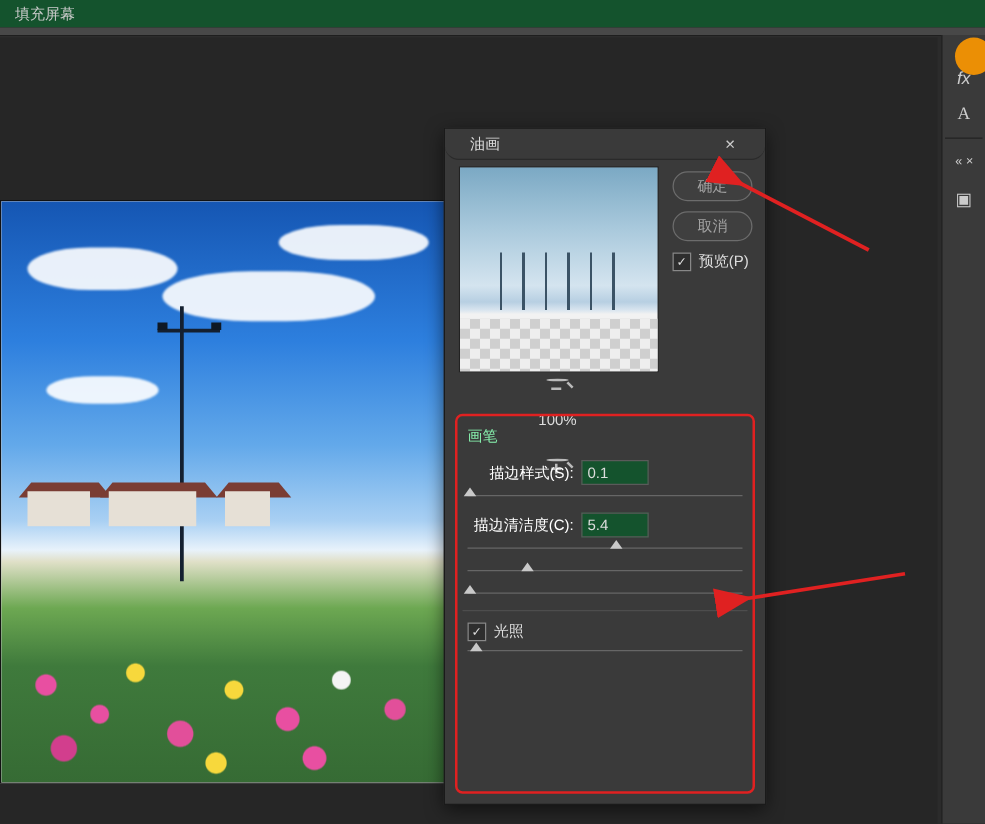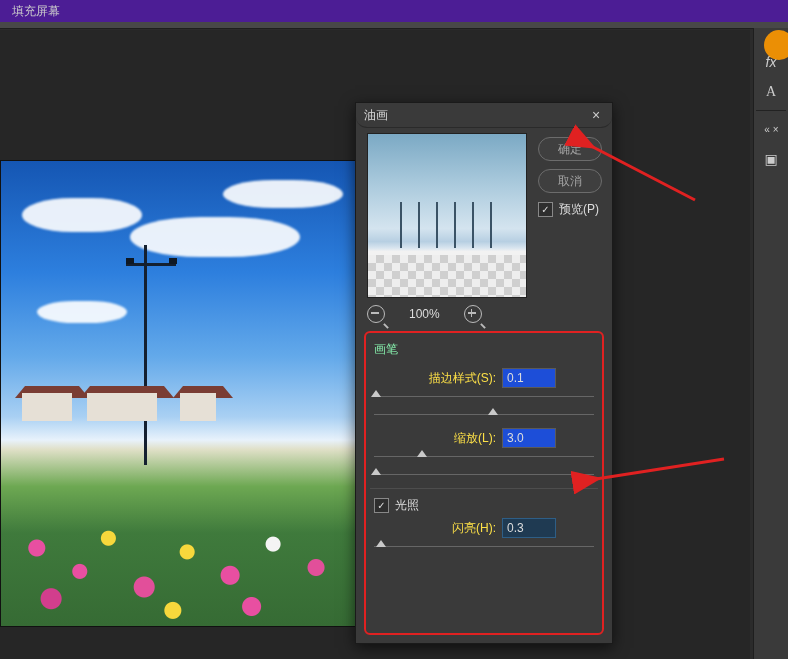--- a/index.html
+++ b/index.html
@@ -1,20 +1,20 @@
 <!DOCTYPE html>
 <html><head>
 <meta charset="utf-8">
 <style>
   html,body{margin:0;padding:0;width:788px;height:659px;background:#2b2b2b;
     font-family:"Microsoft YaHei","PingFang SC",Arial,sans-serif;color:#ddd;
     font-size:12px;overflow:hidden;position:relative;}
   
   .menubar{position:absolute;left:0;top:0;right:0;height:22px;
-    background:#4c1d95;border-bottom:1px solid #1e1e1e;}
+    background:#14532d;border-bottom:1px solid #1e1e1e;}
   .menubar .item{display:inline-block;padding:3px 12px;color:#ccc;}
   .toolbar{position:absolute;left:0;top:22px;right:0;height:6px;
     background:#484848;border-bottom:1px solid #1e1e1e;}
   
   .rightstrip{position:absolute;right:0;top:28px;width:34px;bottom:0;
     background:#3a3a3a;border-left:1px solid #1e1e1e;}
   .rightstrip .ico{width:28px;height:24px;margin:6px auto;display:flex;
     align-items:center;justify-content:center;color:#ccc;font-size:14px;}
   .rightstrip .sep{height:1px;background:#222;margin:4px 2px;}
   .badge{position:absolute;right:-6px;top:2px;width:30px;height:30px;
@@ -60,55 +60,55 @@
       radial-gradient(circle at 64% 74%,#e84fa1 0 9px,transparent 10px),
       radial-gradient(circle at 76% 58%,#f4f4f4 0 7px,transparent 8px),
       radial-gradient(circle at 88% 70%,#e24f9a 0 8px,transparent 9px),
       radial-gradient(circle at 14% 86%,#d23e8d 0 10px,transparent 11px),
       radial-gradient(circle at 48% 92%,#f7d83c 0 8px,transparent 9px),
       radial-gradient(circle at 70% 90%,#e84fa1 0 9px,transparent 10px),
       linear-gradient(to bottom,rgba(0,0,0,0),rgba(0,0,0,0));}
   
   .dialog{position:absolute;left:355px;top:102px;width:256px;height:540px;
     background:#3a3a3a;border:1px solid #1a1a1a;box-shadow:0 4px 14px rgba(0,0,0,.6);}
-  .dlg-title{height:24px;line-height:24px;padding:0 8px;color:#ddd;
+  .dlg-title{height:24px;line-height:24px;padding:0 20px;color:#ddd;
     border-bottom:1px solid #2a2a2a;display:flex;align-items:center;
     justify-content:space-between;border-radius:11px;}
   .dlg-close{width:16px;height:16px;display:flex;align-items:center;
     justify-content:center;color:#ccc;font-size:14px;}
   .preview{position:absolute;left:11px;top:30px;width:158px;height:163px;
     background:#555;border:1px solid #222;}
   .preview-img{width:100%;height:100%;
     background:linear-gradient(to bottom,#7ba9c4 0%,#a9c9dc 30%,
       #d4e4ef 58%,#b7cfe2 66%,#d9e5ef 70%,#f2f2f2 72%);position:relative;}
   .preview-img .refl{position:absolute;bottom:0;left:0;right:0;height:26%;
     background:
       repeating-conic-gradient(#cfcfcf 0 25%,#eee 0 50%) 0 0/16px 16px;}
   .preview-img .lines{position:absolute;top:42%;left:20%;right:20%;height:28%;
     background:repeating-linear-gradient(to right,#3b5366 0 2px,transparent 2px 18px);}
   .zoomrow{position:absolute;left:11px;top:200px;width:158px;height:22px;
-    display:flex;align-items:center;justify-content:flex-start;gap:24px;}
+    display:flex;align-items:center;justify-content:space-between;gap:24px;flex-direction:column;}
   .zoomrow .zbtn{width:16px;height:16px;border:1.5px solid #bbb;border-radius:50%;
     position:relative;}
   .zoomrow .zbtn::after{content:"";position:absolute;right:-5px;bottom:-5px;
     width:6px;height:2px;background:#bbb;transform:rotate(45deg);}
   .zoompct{color:#ddd;}
   .btncol{position:absolute;right:10px;top:34px;width:64px;}
   .pillbtn{height:22px;border:1px solid #6c6c6c;border-radius:12px;
     display:flex;align-items:center;justify-content:center;color:#a3a3a3;
     margin-bottom:8px;background:#3f3f3f;}
   .chkrow{display:flex;align-items:center;gap:6px;color:#ddd;margin-top:2px;}
   .chk{width:13px;height:13px;border:1px solid #888;background:#2e2e2e;
     display:flex;align-items:center;justify-content:center;font-size:10px;color:#ddd;}
   .panel-outer{position:absolute;left:8px;top:228px;right:8px;bottom:8px;
     border:2px solid #e02121;border-radius:6px;padding:6px 8px;}
   .grouplabel{color:#86efac;padding:2px 0 6px;}
   .field{display:flex;align-items:center;gap:6px;margin:4px 0;}
-  .field label{flex:0 0 85px;text-align:right;color:#fde047;margin-left:37px;}
-  .numbox{width:44px;height:18px;background:#1d4ed8;border:1px solid #5a5a5a;
+  .field label{flex:0 0 85px;text-align:right;color:#ffffff;}
+  .numbox{width:44px;height:18px;background:#14532d;border:1px solid #5a5a5a;
     color:#ddd;padding:0 4px;font-size:12px;}
   .unit{color:#ccc;margin-left:4px;}
   .slider{position:relative;height:10px;margin:2px 0 8px;}
   .slider .track{position:absolute;left:0;right:0;top:4px;height:1px;
     background:#666;}
   .slider .thumb{position:absolute;top:-2px;width:0;height:0;
     border-left:5px solid transparent;border-right:5px solid transparent;
     border-bottom:7px solid #c9c9c9;transform:translateX(-5px);}
   .section-sep{height:1px;background:#4d4d4d;margin:6px -4px 8px;}
   .anglectl{width:22px;height:22px;border:1px solid #777;border-radius:50%;
@@ -199,51 +199,47 @@
 
     <div class="field">
       <label>描边样式(S):</label>
       <input class="numbox" value="0.1" style="">
     </div>
     <div class="slider">
       <div class="track"></div>
         <div class="thumb" style="left:1%;"></div>
     </div>
 
+    <div class="field">
+      <label>描边清洁度(C):</label>
+      <input class="numbox" value="5.4" style="">
+    </div>
     <div class="slider">
       <div class="track"></div>
         <div class="thumb" style="left:54%;"></div>
     </div>
 
-    <div class="field">
-      <label>缩放(L):</label>
-      <input class="numbox" value="3.0" style="">
-    </div>
     <div class="slider">
       <div class="track"></div>
         <div class="thumb" style="left:22%;"></div>
     </div>
 
     <div class="slider">
       <div class="track"></div>
         <div class="thumb" style="left:1%;"></div>
     </div>
 
     <div class="section-sep"></div>
 
     <div class="chkrow">
       <div class="chk">✓</div>
       <span>光照</span>
     </div>
 
 
-    <div class="field">
-      <label>闪亮(H):</label>
-      <input class="numbox" style="background: rgb(31, 58, 82); border-color: rgb(46, 94, 134);" value="0.3">
-    </div>
     <div class="slider">
       <div class="track"></div>
         <div class="thumb" style="left:3%;"></div>
     </div>
   </div>
 </div>
 
 <div class="arrow" style="left:585px;top:140px;">
   <svg width="120" height="70">
     <defs>

